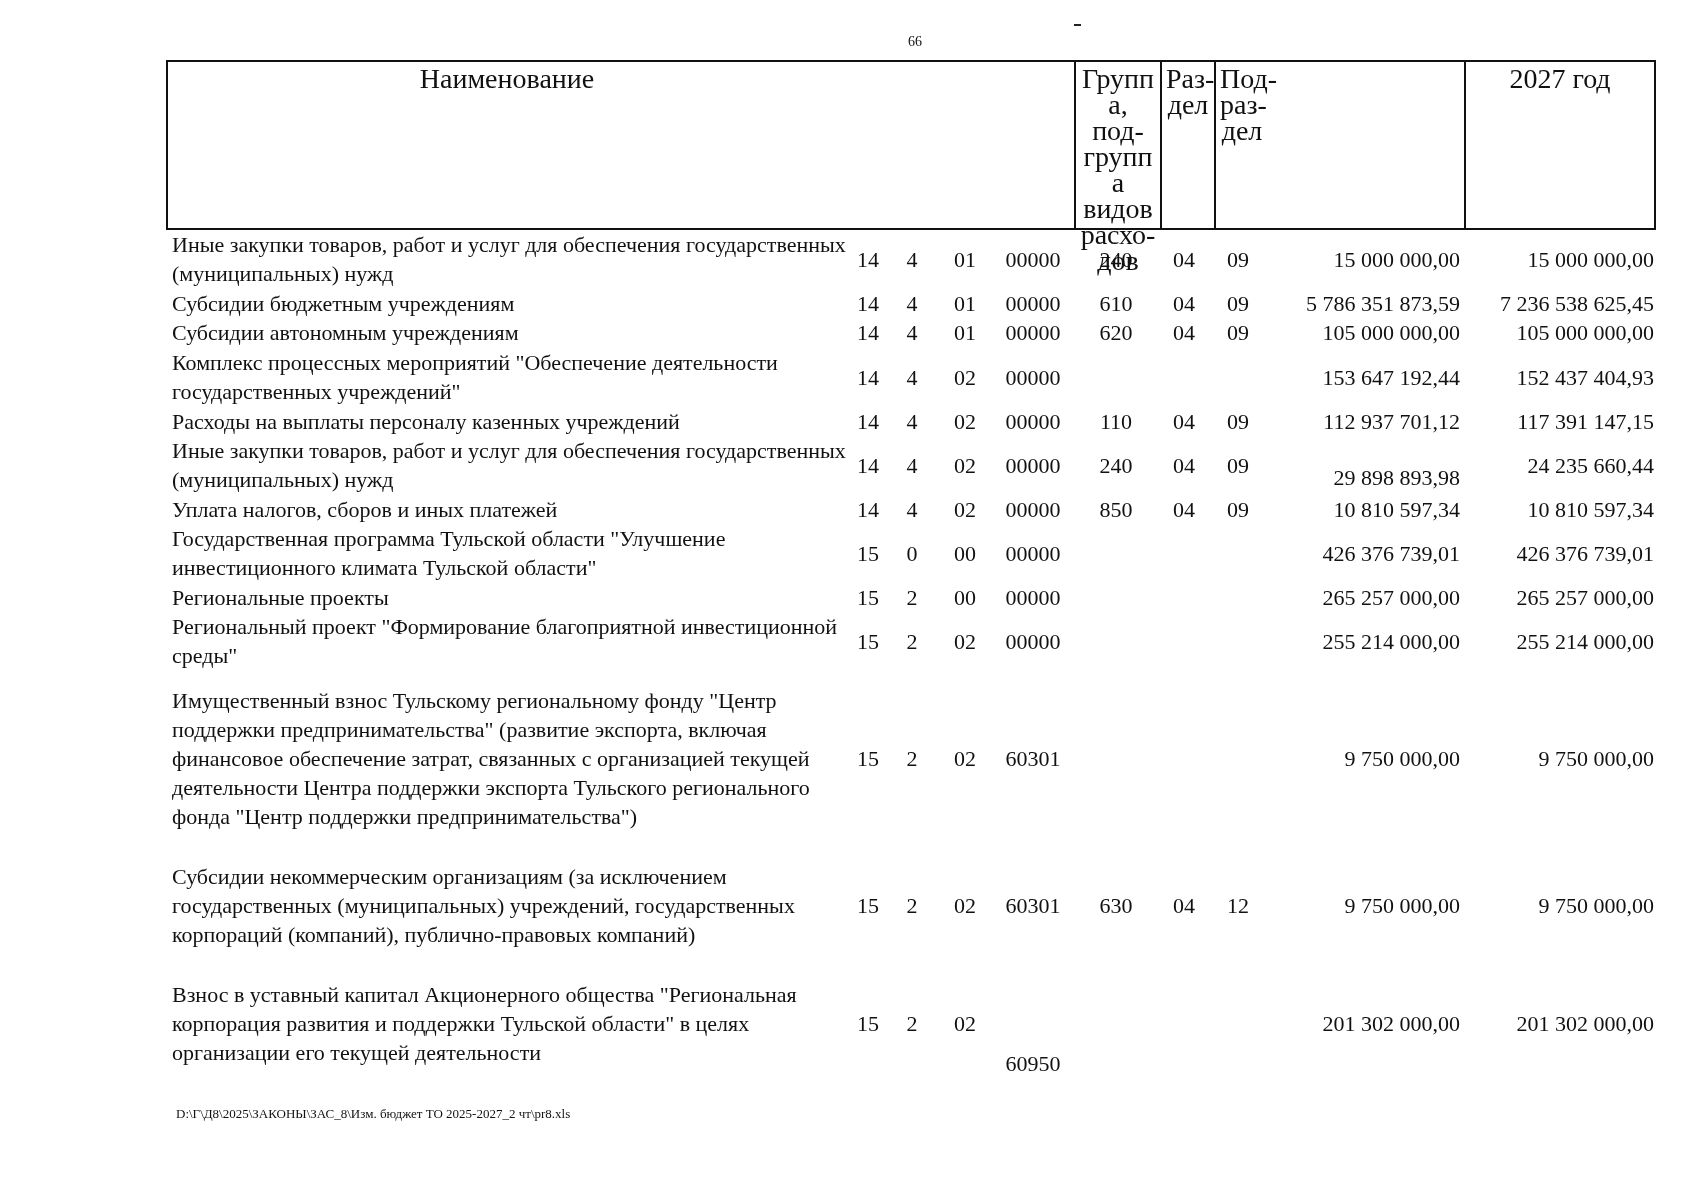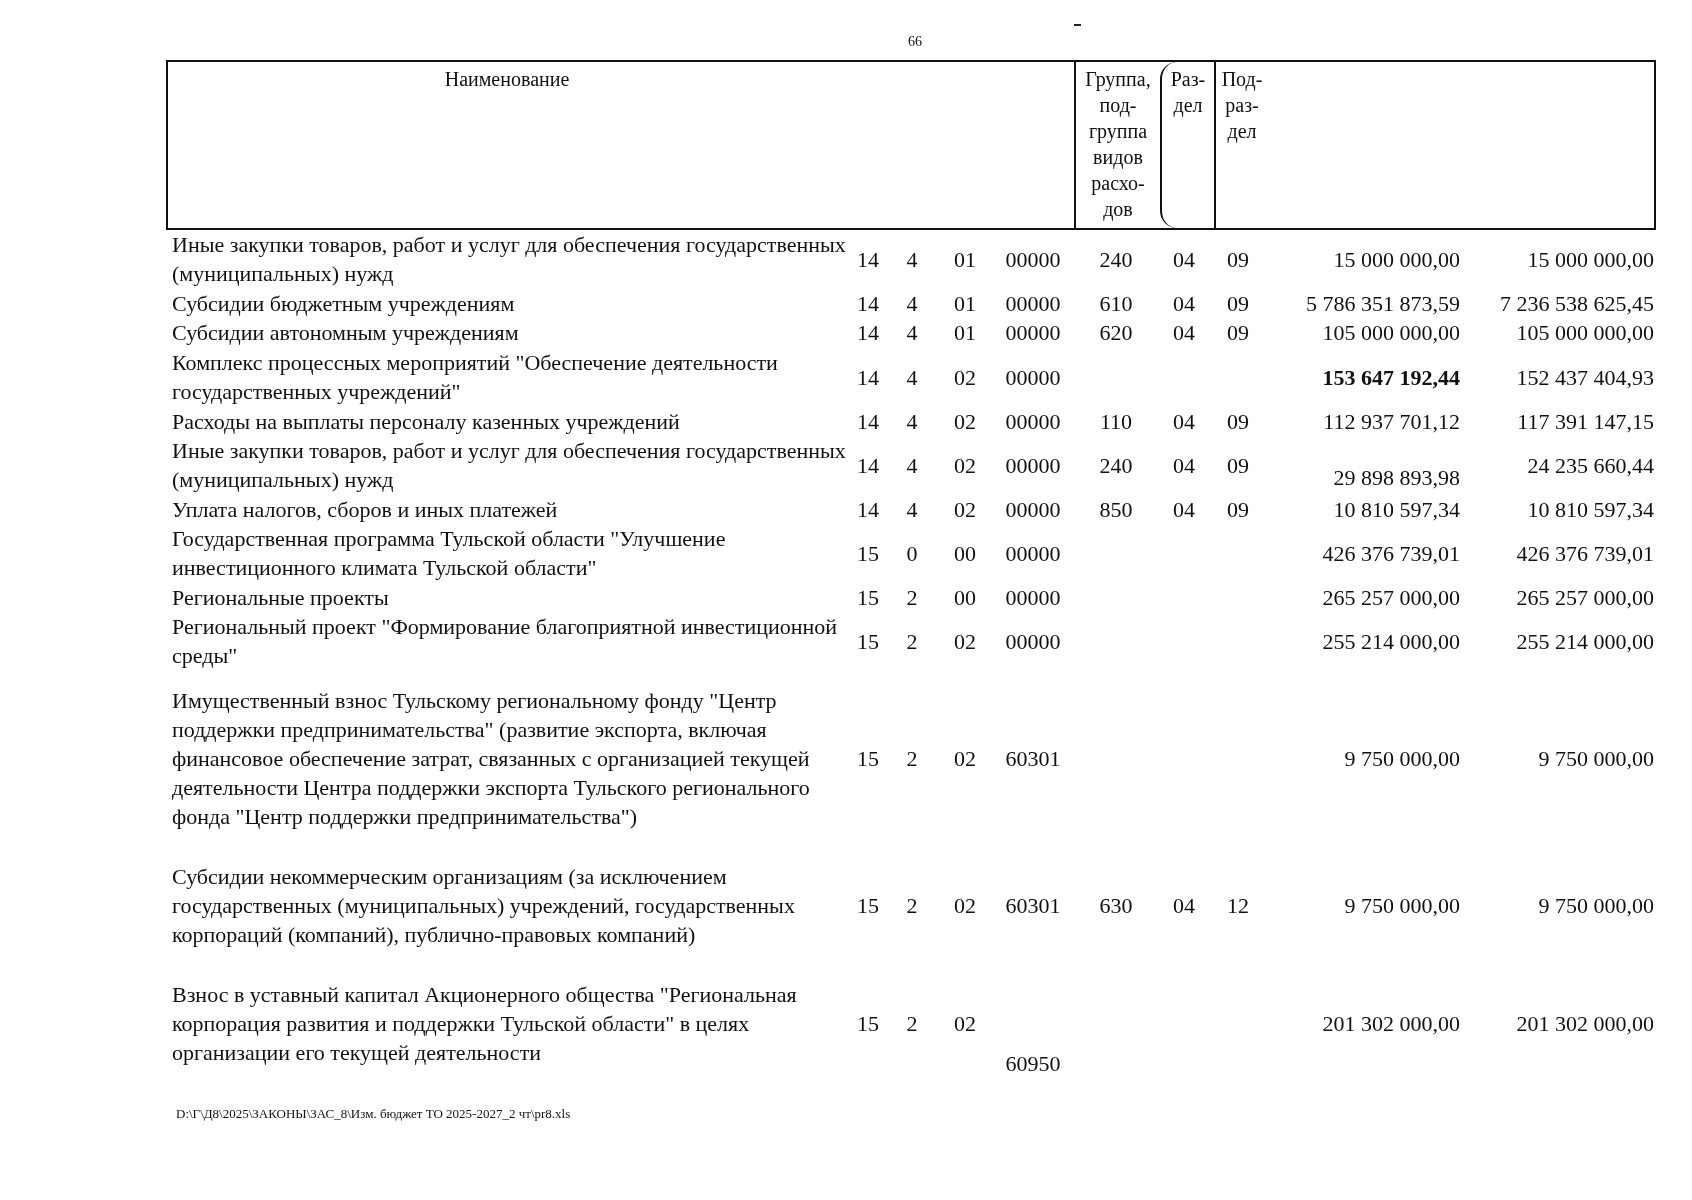--- a/index.html
+++ b/index.html
@@ -12,21 +12,21 @@
     }
     .top-mark {
       position: absolute; left: 1074px; top: 24px; width: 7px; height: 2px; background: #222;
     }
     .header-table {
       position: absolute; left: 166px; top: 60px; width: 1490px; height: 170px;
       border: 2px solid #111; box-sizing: border-box;
     }
     .hcell {
       position: absolute; top: 0; height: 100%; box-sizing: border-box;
-      border-left: 2px solid #111; text-align: center; font-size: 20px; line-height: 26px;
+      border-left: 2px solid #111; text-align: center; font-size: 28px; line-height: 26px;
       padding-top: 4px;
     }
     .hcell.first { border-left: none; }
     .rows { position: absolute; left: 0; top: 0; width: 100%; }
     .row { position: absolute; left: 0; width: 1692px; font-size: 22px; line-height: 29px; }
     .name {
       position: absolute; left: 172px; width: 680px;
     }
     .c { position: absolute; text-align: center; }
     .c14 { left: 848px; width: 40px; }
@@ -44,22 +44,23 @@
   </style>
 </head>
 <body>
 
 <div class="page-number">66</div>
 <div class="top-mark"></div>
 
 <div class="header-table">
   <div class="hcell first" style="left:0;width:678px;">Наименование</div>
   <div class="hcell" style="left:906px;width:86px;padding-left:4px;padding-right:4px;word-break:break-word;">Группа, под-группа видов расхо-дов</div>
-  <div class="hcell" style="left:992px;width:54px;padding-left:4px;padding-right:4px;border-radius:17px;">Раз-дел</div>
+  <div class="hcell" style="left:992px;width:54px;padding-left:4px;padding-right:4px;">Раз-дел</div>
   <div class="hcell" style="left:1046px;width:54px;padding-left:4px;padding-right:4px;">Под-раз-дел</div>
+  <div class="hcell" style="left:1296px;width:190px;">2027 год</div>
 </div>
 
 <div class="rows">
 
   <div class="row" style="top:230px;">
     <div class="name" style="top:0;">Иные закупки товаров, работ и услуг для обеспечения государственных (муниципальных) нужд</div>
     <div class="c c14" style="top:15px;">14</div>
     <div class="c c4" style="top:15px;">4</div>
     <div class="c c01" style="top:15px;">01</div>
     <div class="c c00000" style="top:15px;">00000</div>
@@ -98,21 +99,21 @@
 
   <div class="row" style="top:348px;">
     <div class="name">Комплекс процессных мероприятий "Обеспечение деятельности государственных учреждений"</div>
     <div class="c c14" style="top:15px;">14</div>
     <div class="c c4" style="top:15px;">4</div>
     <div class="c c01" style="top:15px;">02</div>
     <div class="c c00000" style="top:15px;">00000</div>
     <div class="c cgrp" style="top:15px;"></div>
     <div class="c crz" style="top:15px;"></div>
     <div class="c cprz" style="top:15px;"></div>
-    <div class="y26" style="top:15px;font-weight:bold;">153 647 192,44</div>
+    <div class="y26" style="top:15px;">153 647 192,44</div>
     <div class="y27" style="top:15px;">152 437 404,93</div>
   </div>
 
   <div class="row" style="top:407px;">
     <div class="name">Расходы на выплаты персоналу казенных учреждений</div>
     <div class="c c14">14</div>
     <div class="c c4">4</div>
     <div class="c c01">02</div>
     <div class="c c00000">00000</div>
     <div class="c cgrp">110</div>

